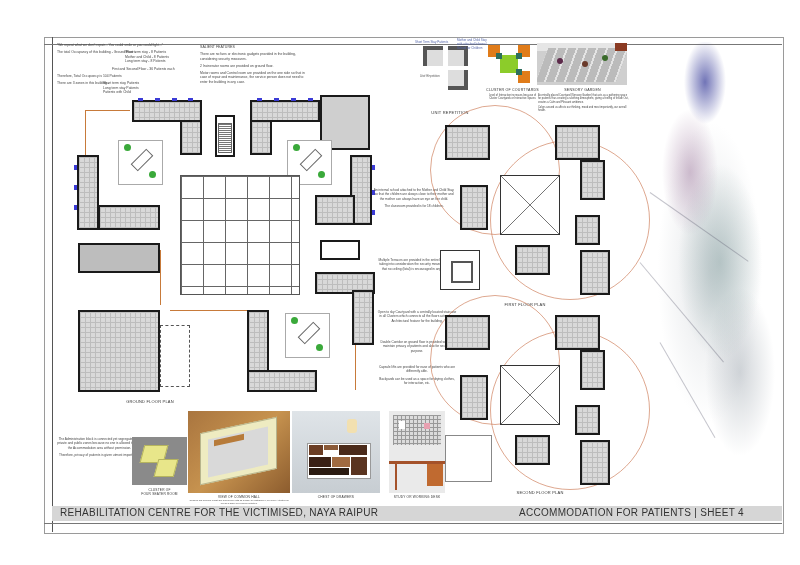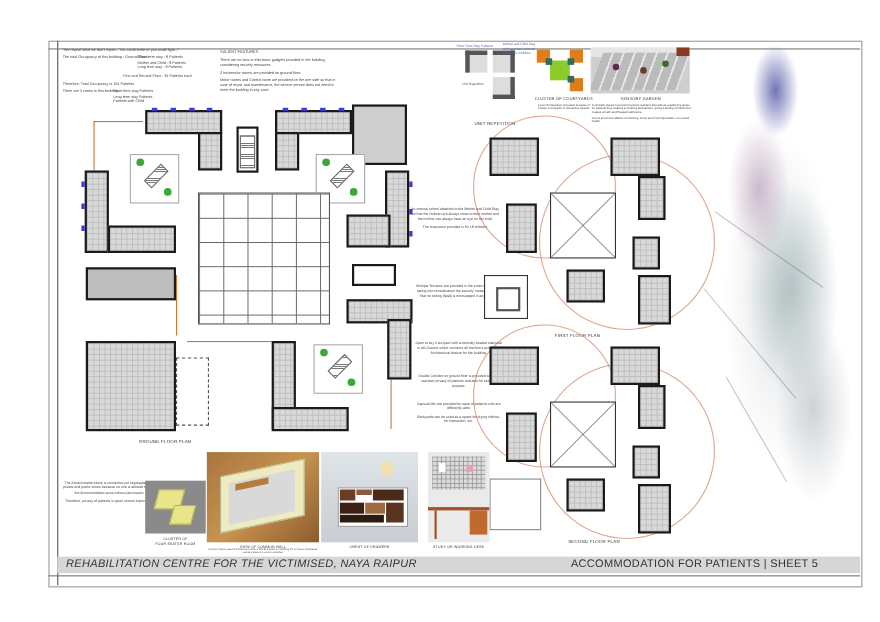--- a/index.html
+++ b/index.html
@@ -29,21 +29,21 @@
   .stair{position:absolute;background:repeating-linear-gradient(45deg,#fff 0 1.5px,#777 1.5px 2px);border:1px solid #666;box-sizing:border-box;}
   .window{position:absolute;width:5px;height:3px;background:#3b3bd6;}
   .tiles{position:absolute;border:1px solid #555;background:#fff;box-sizing:border-box;
     background-image:linear-gradient(#666 1px,transparent 1px),linear-gradient(90deg,#666 1px,transparent 1px);background-size:22px 22px;}
   .orange-line{position:absolute;background:#c77a3a;}
   .circle{position:absolute;border:1px solid rgba(200,110,70,.6);border-radius:50%;box-sizing:border-box;}
   .roof{position:absolute;border:1.5px solid #333;background:#fff;box-sizing:border-box;overflow:hidden;}
   .roof svg{position:absolute;left:0;top:0;width:100%;height:100%;}
   .photo{position:absolute;overflow:hidden;}
   .titlebar{position:absolute;left:52px;top:506px;width:730px;height:15px;background:#d6d6d6;}
-  .title-left{position:absolute;left:60px;top:507px;font-size:10px;letter-spacing:.3px;color:#333;white-space:nowrap;font-style:italic;}
+  .title-left{position:absolute;left:60px;top:507px;font-size:10px;letter-spacing:.3px;color:#333;white-space:nowrap;}
   .title-right{position:absolute;left:519px;top:507px;font-size:10px;letter-spacing:.3px;color:#333;white-space:nowrap;}
   .bottom-line{position:absolute;left:44px;top:523px;width:738px;height:1px;background:#777;}
   .unit-l{position:absolute;border:4px solid #555;background:#ddd;box-sizing:border-box;}
   .cluster-sq{position:absolute;background:#e07c1a;}
   .arrow-text{position:absolute;font-size:3px;color:#5566aa;}
 </style>
 </head>
 <body>
 
 <div class="sheet"></div>
@@ -276,14 +276,14 @@
   <div style="position:absolute;left:10px;top:10px;width:6px;height:8px;background:#fff;"></div>
   <div style="position:absolute;left:35px;top:12px;width:6px;height:6px;background:#e8a0b0;"></div>
   <div style="position:absolute;left:0;top:50px;width:56px;height:3px;background:#a4522a;"></div>
   <div style="position:absolute;left:38px;top:53px;width:16px;height:22px;background:#c06a30;"></div>
   <div style="position:absolute;left:6px;top:53px;width:2px;height:26px;background:#a4522a;"></div>
 </div>
 <div class="label" style="left:389px;top:495px;width:56px;font-size:3.2px;">STUDY OR WORKING DESK</div>
 
 <div class="titlebar"></div>
 <div class="title-left">REHABILITATION CENTRE FOR THE VICTIMISED, NAYA RAIPUR</div>
-<div class="title-right">ACCOMMODATION FOR PATIENTS | SHEET 5</div>
+<div class="title-right">ACCOMMODATION FOR PATIENTS | SHEET 4</div>
 <div class="bottom-line"></div>
 
 </body></html>

